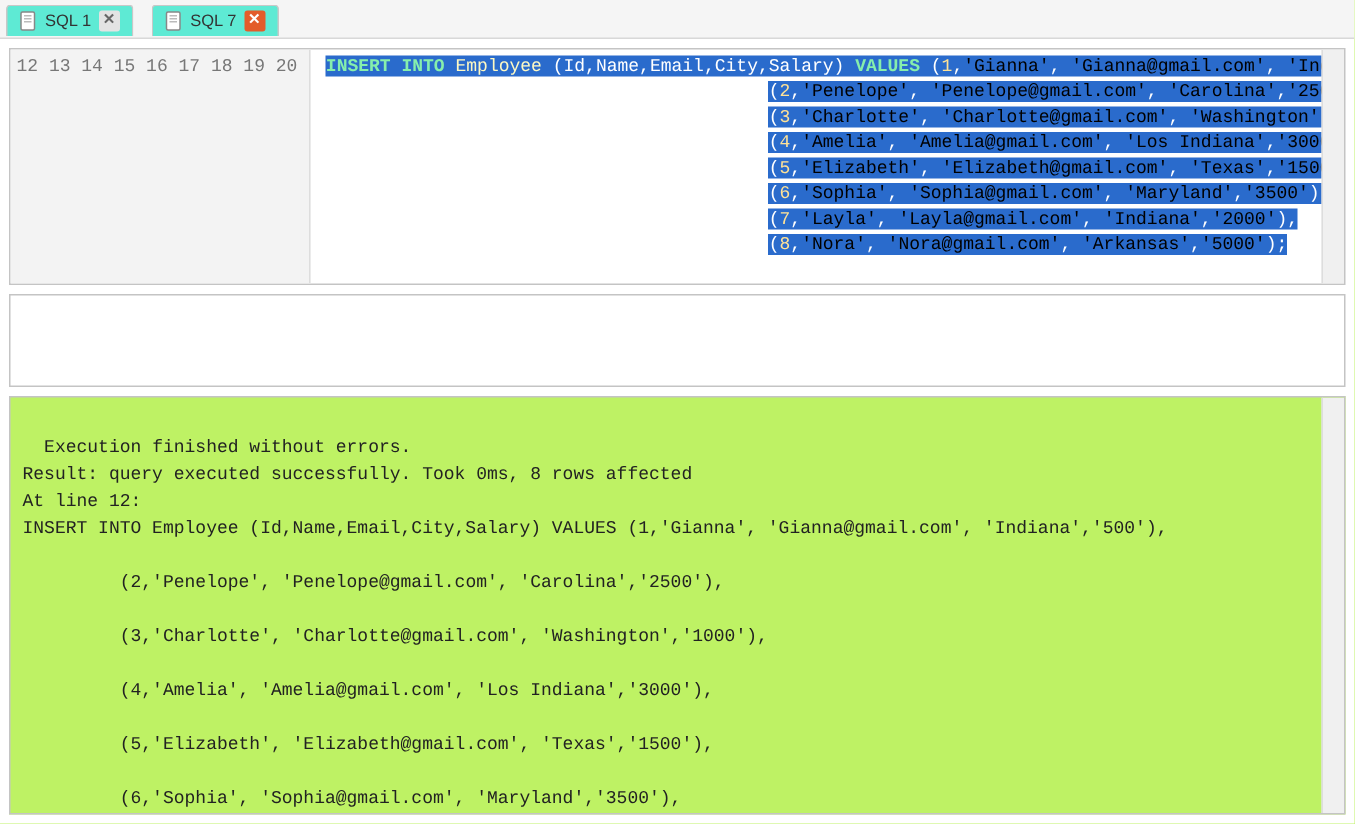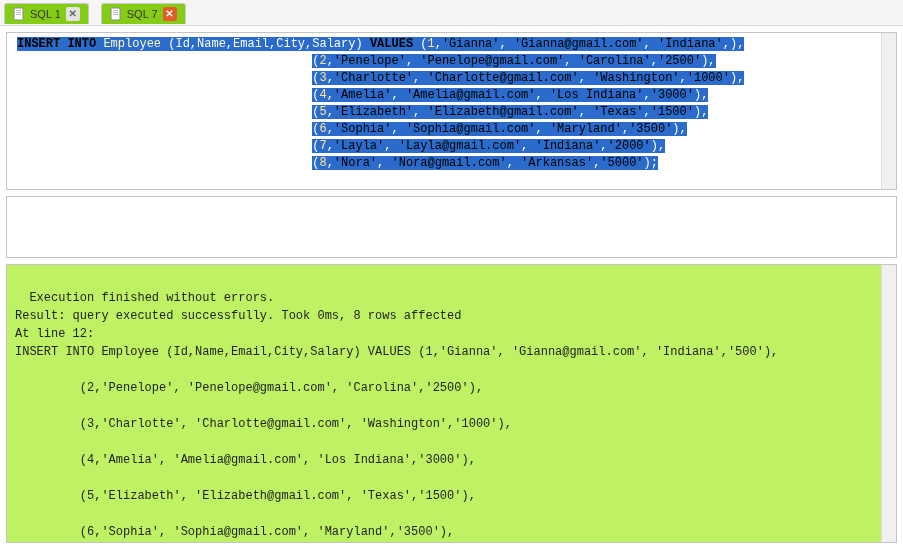--- a/index.html
+++ b/index.html
@@ -23,21 +23,21 @@
     height: 26px;
   }
   .tab {
     display: flex;
     align-items: center;
     gap: 5px;
     padding: 3px 8px;
     border: 1px solid #c8c8c8;
     border-bottom: none;
     border-radius: 3px 3px 0 0;
-    background: #84cc16;
+    background: #5eead4;
     margin-right: 12px;
     cursor: pointer;
   }
   .tab-icon svg { display:block; }
   .tab-label { font-size: 11px; color: #333; }
   .tab-close {
     width: 14px;
     height: 14px;
     display: flex;
     align-items: center;
@@ -76,21 +76,21 @@
     white-space: pre;
     padding: 3px 0 3px 10px;
     flex: 1;
     overflow: hidden;
   }
   .codeline {
     background: #2a6bcc;
     display: inline;
     color: #fff;
   }
-  .codeline .kw { color: #000000; font-weight: bold; font-family: Liberation Mono, monospace; }
+  .codeline .kw { color: #86efac; font-weight: bold; font-family: Liberation Mono, monospace; }
   .codeline .ident { color: #fef9c3; }
   .codeline .str { color: #000000; }
   .codeline .num { color: #ffe296; }
   .code-row { display:block; }
 
   .middle-panel {
     border: 1px solid #c4c4c4;
     margin: 6px 6px 0 6px;
     height: 62px;
     background: #fff;
@@ -153,20 +153,30 @@
         </svg>
     </span>
     <span class="tab-label">SQL 7</span>
     <span class="tab-close orange">
         <span>✕</span>
       </span>
   </div>
 </div>
 
 <div class="editor-wrap">
+  <div class="gutter" id="gutter">12
+13
+14
+15
+16
+17
+18
+19
+20
+</div>
   <div class="code-area" id="code-area"><span class="code-row"><span class="codeline"><span class="kw">INSERT INTO</span> <span class="ident">Employee</span> (Id,Name,Email,City,Salary) <span class="kw">VALUES</span> (<span class="num">1</span>,<span class="str">'Gianna'</span>, <span class="str">'Gianna@gmail.com'</span>, <span class="str">'Indiana'</span>,),</span></span><span class="code-row">                                         <span class="codeline">(<span class="num">2</span>,<span class="str">'Penelope'</span>, <span class="str">'Penelope@gmail.com'</span>, <span class="str">'Carolina'</span>,<span class="str">'2500'</span>),</span></span><span class="code-row">                                         <span class="codeline">(<span class="num">3</span>,<span class="str">'Charlotte'</span>, <span class="str">'Charlotte@gmail.com'</span>, <span class="str">'Washington'</span>,<span class="str">'1000'</span>),</span></span><span class="code-row">                                         <span class="codeline">(<span class="num">4</span>,<span class="str">'Amelia'</span>, <span class="str">'Amelia@gmail.com'</span>, <span class="str">'Los Indiana'</span>,<span class="str">'3000'</span>),</span></span><span class="code-row">                                         <span class="codeline">(<span class="num">5</span>,<span class="str">'Elizabeth'</span>, <span class="str">'Elizabeth@gmail.com'</span>, <span class="str">'Texas'</span>,<span class="str">'1500'</span>),</span></span><span class="code-row">                                         <span class="codeline">(<span class="num">6</span>,<span class="str">'Sophia'</span>, <span class="str">'Sophia@gmail.com'</span>, <span class="str">'Maryland'</span>,<span class="str">'3500'</span>),</span></span><span class="code-row">                                         <span class="codeline">(<span class="num">7</span>,<span class="str">'Layla'</span>, <span class="str">'Layla@gmail.com'</span>, <span class="str">'Indiana'</span>,<span class="str">'2000'</span>),</span></span><span class="code-row">                                         <span class="codeline">(<span class="num">8</span>,<span class="str">'Nora'</span>, <span class="str">'Nora@gmail.com'</span>, <span class="str">'Arkansas'</span>,<span class="str">'5000'</span>);</span></span><span class="code-row"> </span></div>
   <div class="editor-scroll"></div>
 </div>
 
 <div class="middle-panel"></div>
 
 <div class="output-panel" id="output-panel">
   Execution finished without errors.
 Result: query executed successfully. Took 0ms, 8 rows affected
 At line 12:

